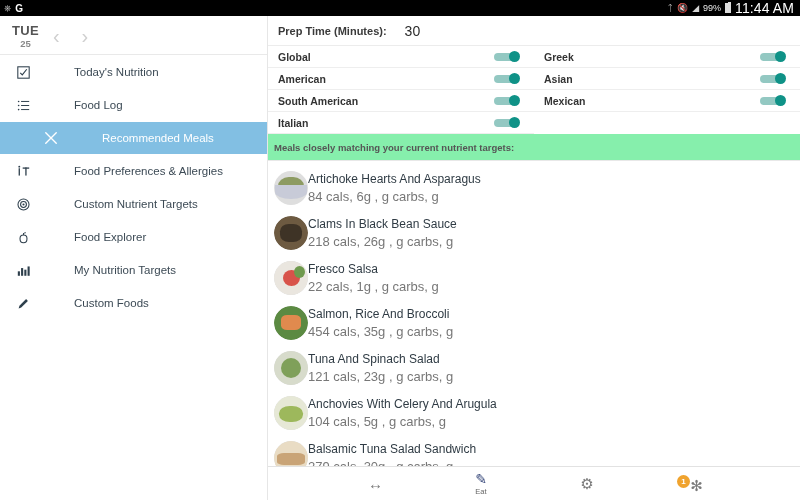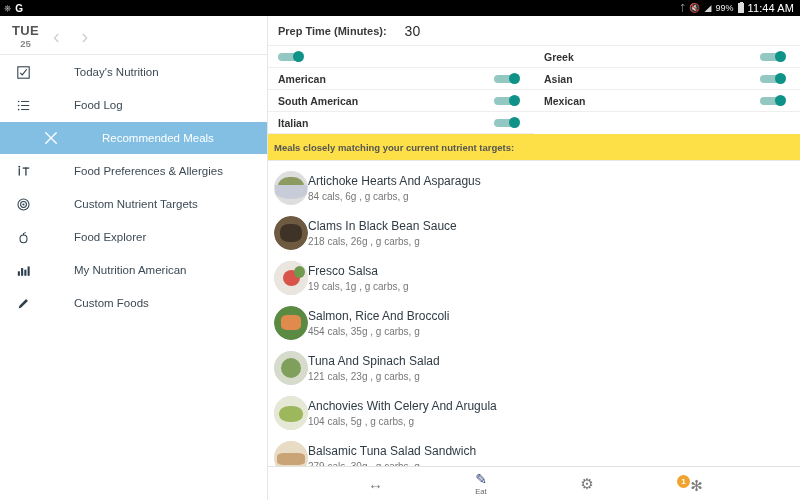--- a/index.html
+++ b/index.html
@@ -14,21 +14,21 @@
   
   .statusbar {
     height: 16px; background: #000; color: #e8e8e8;
     display: flex; align-items: center; justify-content: space-between;
     padding: 0 6px 0 4px; font-size: 9.5px;
   }
   .sb-left { display:flex; align-items:center; gap:4px; }
   .sb-right { display:flex; align-items:center; gap:4px; }
   .sb-ic { font-size: 9px; line-height: 1; opacity: .92; display:inline-block; }
   .sb-g { font-weight: bold; font-size: 10px; color:#fff; }
-  .sb-time { font-size: 11px; color: #fff; letter-spacing: .1px; }
+  .sb-time { font-size: 14px; color: #fff; letter-spacing: .1px; }
   .sb-pct { font-size: 9px; }
   .batt {
     width:6px; height:10px; border:1px solid #ddd; position:relative; display:inline-block;
     background:#ddd;
   }
   .batt:before{content:"";position:absolute;top:-2px;left:1.5px;width:3px;height:1.5px;background:#ddd;}
 
   
   .body-wrap { display: flex; height: 484px; }
 
@@ -78,35 +78,35 @@
     position:absolute; left:0; top:1.5px; width:24px; height:8px; border-radius:4px;
     background:#6fb6ae; opacity:.75;
   }
   .switch .thumb {
     position:absolute; right:0; top:0; width:11px; height:11px; border-radius:50%;
     background:#0f9287;
   }
 
   .section-note {
     font-size: 9.5px; font-weight: bold; color:#555;
-    padding: 8px 0 7px 6px; border-bottom:1px solid #e8e8e8; background:#fde047;
+    padding: 8px 0 7px 6px; border-bottom:1px solid #e8e8e8; background:#86efac;
   }
 
   .meal-list { flex:1; overflow:hidden; padding-top: 4px; }
   .meal-row { display:flex; align-items:center; height: 45px; padding-left: 6px; }
   .thumb {
     width: 34px; height: 34px; border-radius:50%; flex:0 0 34px;
     background: #dedede; overflow:hidden; position:relative;
   }
   .thumb i {
     position:absolute; border-radius:50%;
   }
   .meal-txt { display:flex; flex-direction:column; gap:3px; }
   .meal-title { font-size: 12px; color:#2f3b44; }
-  .meal-sub { font-size: 10px; color:#777; }
+  .meal-sub { font-size: 13px; color:#777; }
 
   
   .botnav {
     position:absolute; left:268px; right:0; bottom:0; height:34px; background:#fff;
     border-top:1px solid #e2e2e2; display:flex; align-items:center; justify-content:center; gap:60px;
   }
   .bn { display:flex; flex-direction:column; align-items:center; justify-content:center;
         gap:1px; width:46px; position:relative; }
   .bn .glyph { font-size: 15px; color:#7a7a7a; line-height:1; }
   .bn .glyph.eat { color:#2c3e73; font-size: 14px; }
@@ -229,21 +229,21 @@
 
       <div class="nav-item">
         <span class="ic">
           <svg width="13" height="13" viewBox="0 0 16 16">
             <rect x="1" y="9" width="2.6" height="5.5" fill="#2e3f4c"></rect>
             <rect x="5" y="5" width="2.6" height="9.5" fill="#2e3f4c"></rect>
             <rect x="9" y="7" width="2.6" height="7.5" fill="#2e3f4c"></rect>
             <rect x="13" y="3" width="2.6" height="11.5" fill="#2e3f4c"></rect>
           </svg>
         </span>
-        <span class="nav-label">My Nutrition American</span>
+        <span class="nav-label">My Nutrition Targets</span>
       </div>
       <div class="nav-gap"></div>
 
       <div class="nav-item">
         <span class="ic">
           <svg width="13" height="13" viewBox="0 0 16 16">
             <path d="M2 14l1-3.2L11.2 2.6l2.2 2.2L5.2 13 2 14z" fill="#2e3f4c"></path>
           </svg>
         </span>
         <span class="nav-label">Custom Foods</span>
@@ -254,20 +254,21 @@
     <div class="content">
 
       <div class="prep-row">
         <span class="prep-label">Prep Time (Minutes):</span>
         <span class="prep-val">30</span>
       </div>
 
       <div class="cuisine-grid">
 
         <div class="cuisine-cell">
+          <span class="cuisine-name">Global</span>
           <span class="switch">
               <span class="track"></span>
               <span class="thumb"></span>
             </span>
         </div>
         <div class="cuisine-cell">
           <span class="cuisine-name">Greek</span>
           <span class="switch">
               <span class="track"></span>
               <span class="thumb"></span>
@@ -341,21 +342,21 @@
         </div>
 
         <div class="meal-row">
           <span class="thumb">
             <i style="left:0;top:0;width:34px;height:34px;background:#eae6df;"></i>
             <i style="left:9px;top:9px;width:17px;height:16px;background:#d8534a;border-radius:50%;"></i>
             <i style="left:20px;top:5px;width:11px;height:12px;background:#6f9a4e;border-radius:50%;"></i>
           </span>
           <span class="meal-txt">
             <span class="meal-title">Fresco Salsa</span>
-            <span class="meal-sub">19 cals, 1g , g carbs, g</span>
+            <span class="meal-sub">22 cals, 1g , g carbs, g</span>
           </span>
         </div>
 
         <div class="meal-row">
           <span class="thumb">
             <i style="left:0;top:0;width:34px;height:34px;background:#5b8a42;"></i>
             <i style="left:7px;top:9px;width:20px;height:15px;background:#e08a4e;border-radius:30%;"></i>
           </span>
           <span class="meal-txt">
             <span class="meal-title">Salmon, Rice And Broccoli</span>

